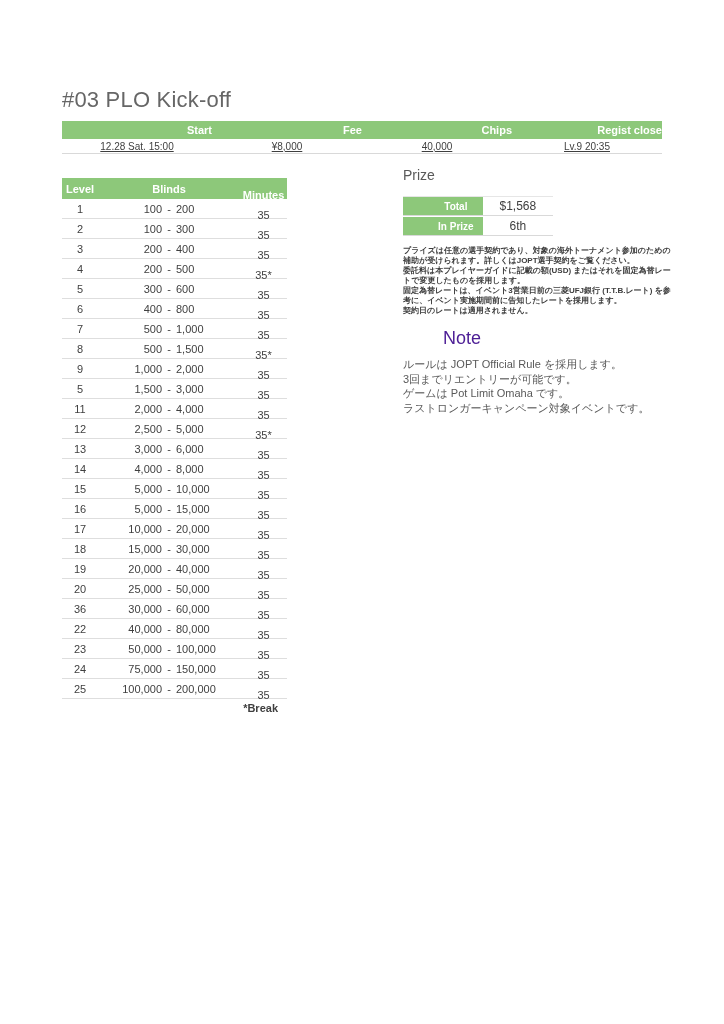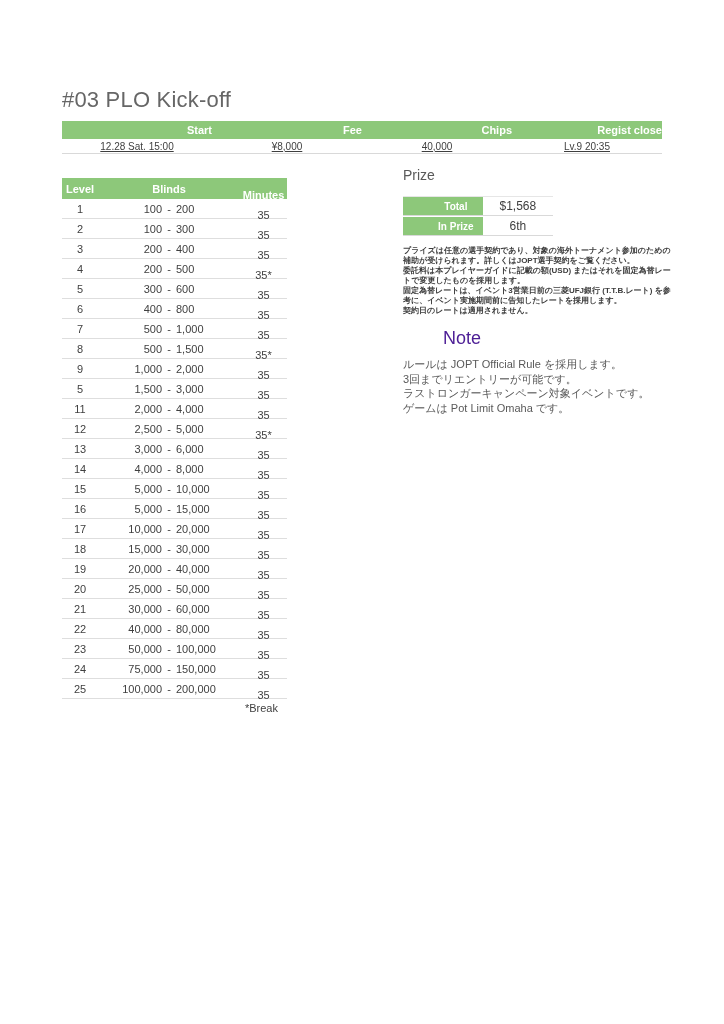--- a/index.html
+++ b/index.html
@@ -21,21 +21,21 @@
   .blinds{position:absolute;left:62px;top:178px;width:225px;}
   .b-head{display:flex;background:#8dc87a;height:21px;align-items:center;color:#fff;font-weight:700;font-size:11px;}
   .col-level{width:36px;text-align:center;}
   .col-blinds{width:142px;text-align:center;}
   .col-min{width:47px;text-align:center;margin-top:12px;}
   .b-row{display:flex;height:19px;align-items:center;border-bottom:1px solid #dedede;font-size:11px;color:#3f3f3f;}
   .blinds-cell{display:flex;justify-content:center;}
   .sb{width:57px;text-align:right;}
   .dash{width:14px;text-align:center;}
   .bb{width:57px;text-align:left;}
-  .b-foot{height:19px;line-height:19px;text-align:right;padding-right:9px;font-size:11px;color:#3f3f3f;}
+  .b-foot{height:19px;line-height:19px;text-align:right;padding-right:9px;font-size:11px;color:#3f3f3f;font-weight:bold;}
   
   .prize-heading{position:absolute;left:403px;top:167px;font-size:14px;color:#595959;}
   .prize-table{position:absolute;left:403px;top:196px;width:150px;}
   .p-row{display:flex;height:18px;border-bottom:1px solid #d9d9d9;margin-bottom:1px;}
   .p-row:first-child{border-top:1px solid #e6e6e6;}
   .p-label{width:65px;background:#8dc87a;color:#fff;font-weight:700;font-size:10px;display:flex;align-items:center;justify-content:center;padding-left:26px;}
   .p-value{width:85px;display:flex;align-items:center;justify-content:center;font-size:12px;color:#3f3f3f;}
   .prize-notes{position:absolute;left:403px;top:246px;width:274px;}
   .p-note{font-size:8px;font-weight:700;color:#3c3c3c;line-height:10px;margin:0;}
   
@@ -246,21 +246,21 @@
         <div class="b-row">
           <div class="col-level">20</div>
           <div class="col-blinds blinds-cell">
             <div class="sb">25,000</div>
             <div class="dash">-</div>
             <div class="bb">50,000</div>
           </div>
           <div class="col-min">35</div>
         </div>
         <div class="b-row">
-          <div class="col-level">21</div>
+          <div class="col-level">36</div>
           <div class="col-blinds blinds-cell">
             <div class="sb">30,000</div>
             <div class="dash">-</div>
             <div class="bb">60,000</div>
           </div>
           <div class="col-min">35</div>
         </div>
         <div class="b-row">
           <div class="col-level">22</div>
           <div class="col-blinds blinds-cell">
@@ -316,17 +316,17 @@
       <div class="p-note">プライズは任意の選手契約であり、対象の海外トーナメント参加のための補助が受けられます。詳しくはJOPT選手契約をご覧ください。</div>
       <div class="p-note">委託料は本プレイヤーガイドに記載の額(USD) またはそれを固定為替レートで変更したものを採用します。</div>
       <div class="p-note">固定為替レートは、イベント3営業日前の三菱UFJ銀行 (T.T.B.レート) を参考に、イベント実施期間前に告知したレートを採用します。</div>
       <div class="p-note">契約日のレートは適用されません。</div>
     </div>
 
   <div class="note-heading">Note</div>
   <div class="note-lines" id="note-lines">
       <div class="n-line">ルールは JOPT Official Rule を採用します。</div>
       <div class="n-line">3回までリエントリーが可能です。</div>
+      <div class="n-line">ゲームは Pot Limit Omaha です。</div>
       <div class="n-line">ラストロンガーキャンペーン対象イベントです。</div>
-      <div class="n-line">ゲームは Pot Limit Omaha です。</div>
     </div>
 
 </div>
 
 </body></html>

